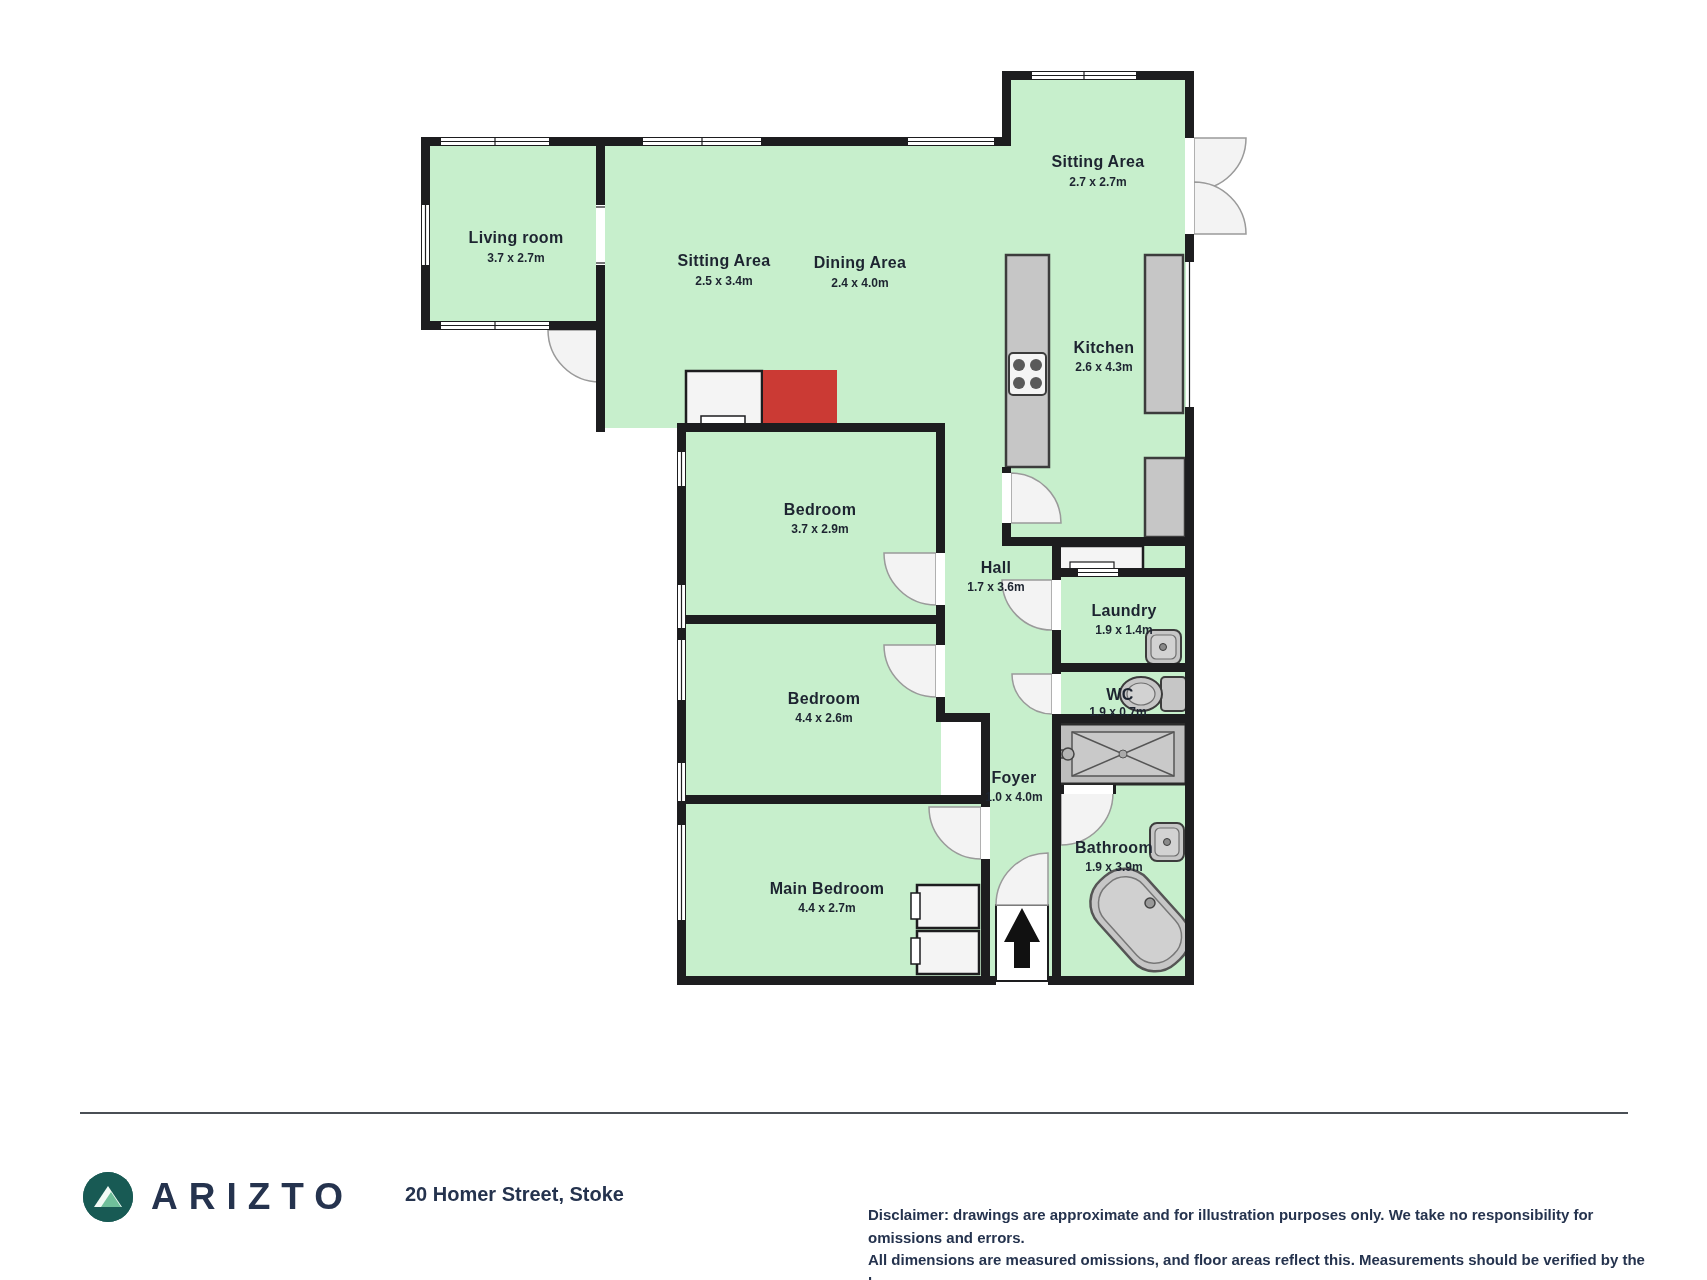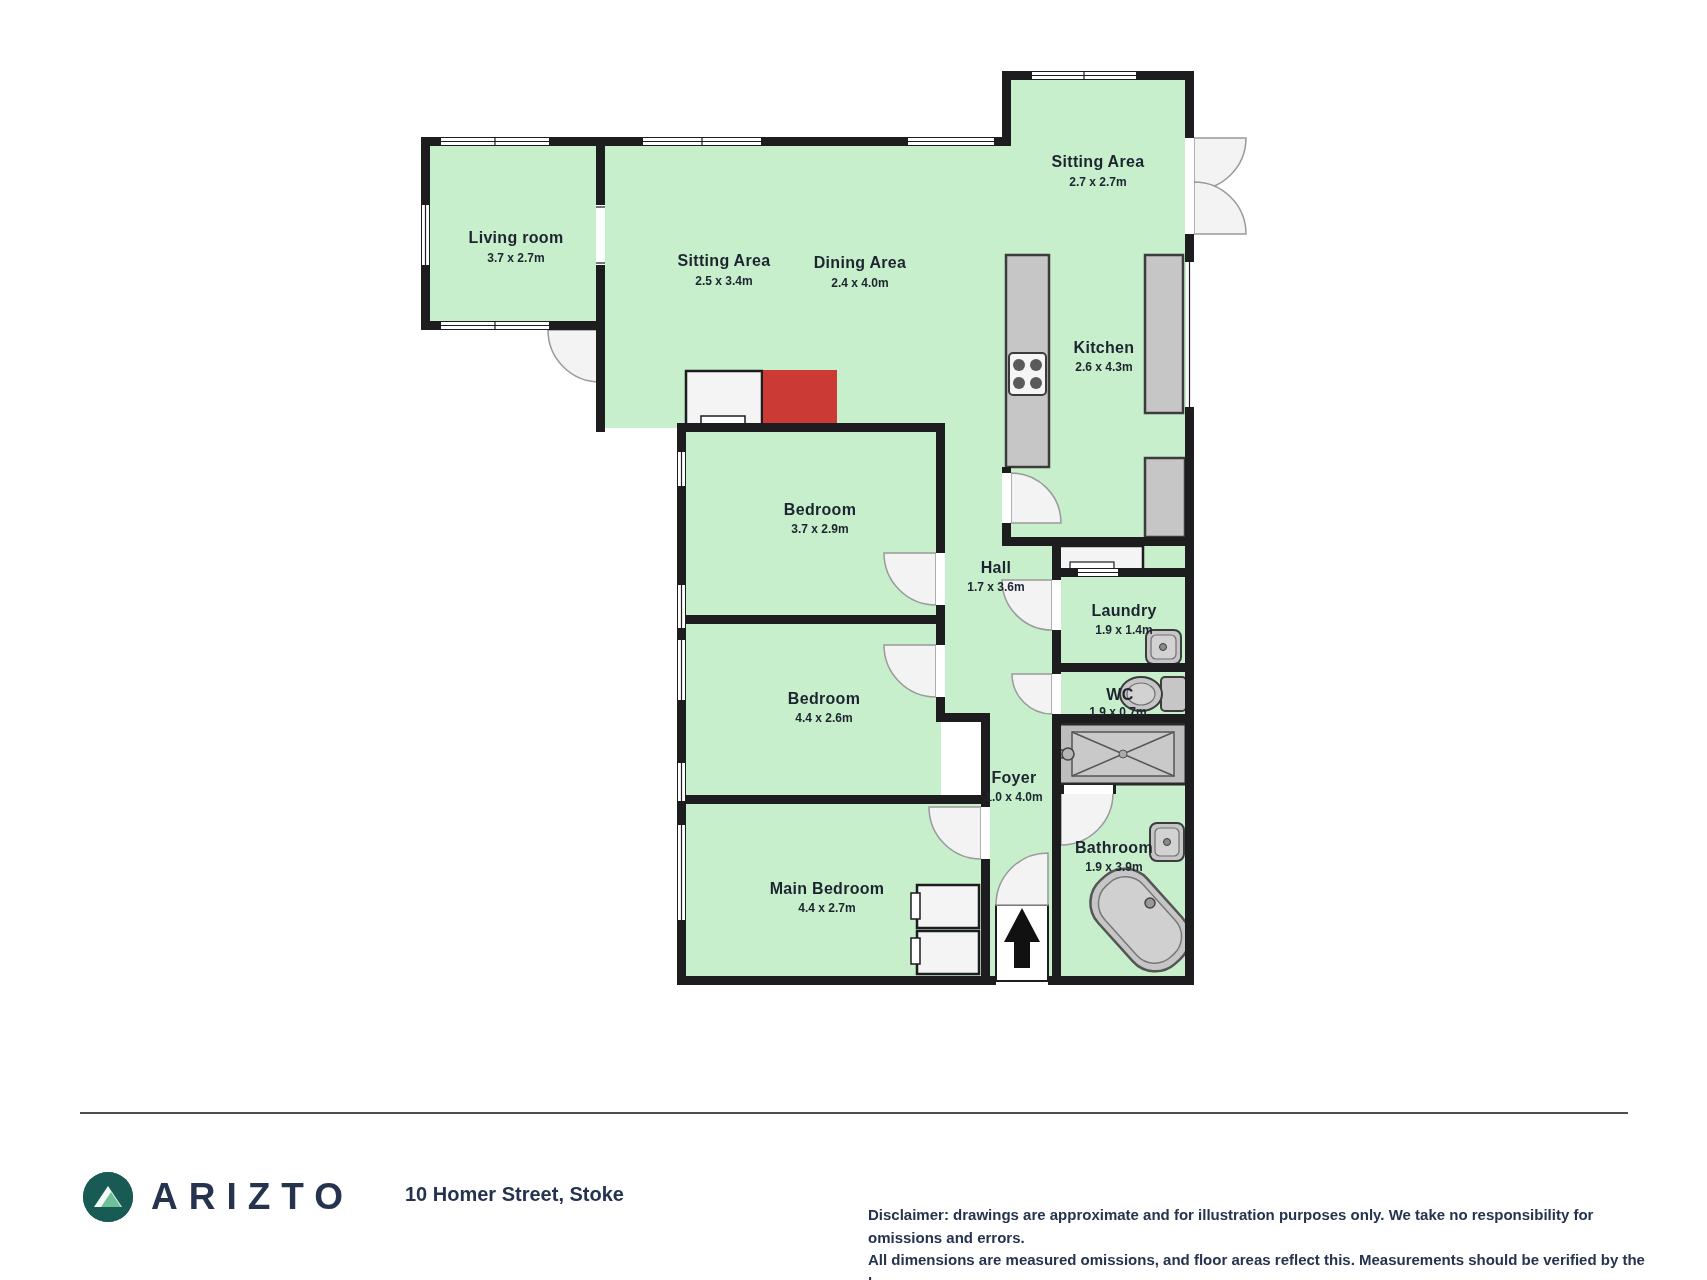--- a/index.html
+++ b/index.html
@@ -293,18 +293,18 @@
   <div class="brand">
     <div class="brand-circle">
       <svg width="50" height="50" viewBox="0 0 50 50">
         <circle cx="25" cy="25" r="25" fill="#185a54"></circle>
         <path d="M11,35 L25,14 L39,35 Z" fill="#f2faf5"></path>
         <path d="M18,35 L28,20 L38,35 Z" fill="#6fbf9a"></path>
       </svg>
     </div>
     <div class="brand-word">ARIZTO</div>
   </div>
-  <div class="address">10 Homer Street, Stoke</div>
+  <div class="address">20 Homer Street, Stoke</div>
   <div class="disclaimer">
     <div>Disclaimer: drawings are approximate and for illustration purposes only. We take no responsibility for omissions and errors.</div>
     <div>All dimensions are measured omissions, and floor areas reflect this. Measurements should be verified by the buyer.</div>
   </div>
 </div>
 
 </body></html>

